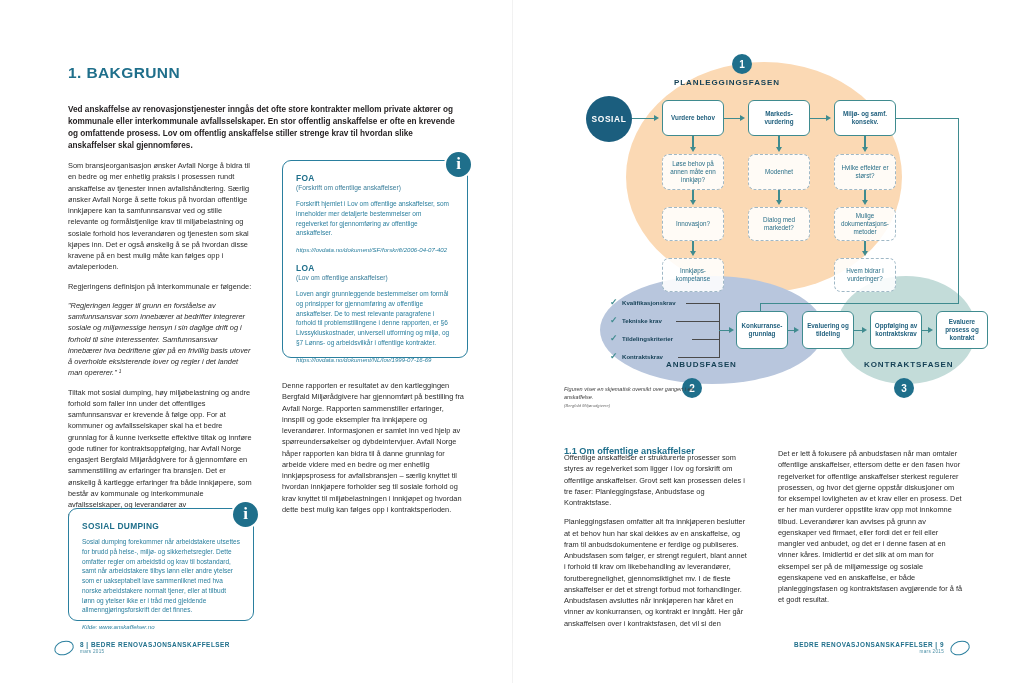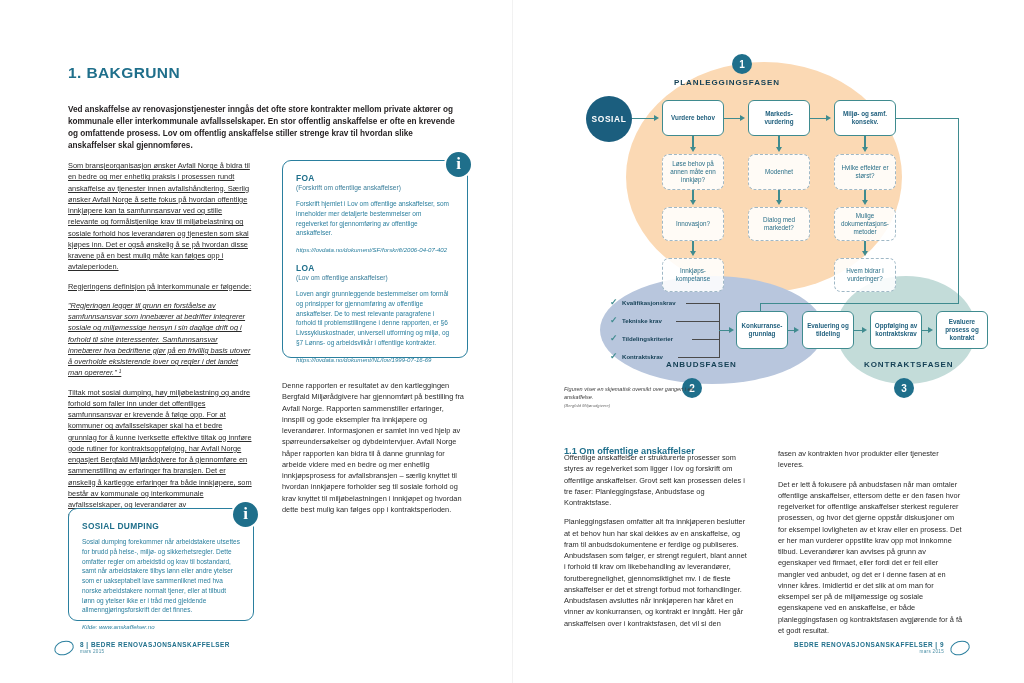--- a/index.html
+++ b/index.html
@@ -26,21 +26,21 @@
 
   .intro{
     position:absolute;left:68px;top:104px;width:392px;
     font-size:8.2px;line-height:1.48;font-weight:bold;color:#231f20;
   }
 
   .col-left{
     position:absolute;left:68px;top:160px;width:185px;
     font-size:7.4px;line-height:1.52;color:#2b2b2b;text-align:left;
   }
-  .col-left p{margin:0 0 8px 0;text-decoration:underline;}
+  .col-left p{margin:0 0 8px 0;}
   .col-left p.quote{font-style:italic;}
   .col-mid{
     position:absolute;left:282px;top:380px;width:186px;
     font-size:7.4px;line-height:1.52;color:#2b2b2b;
   }
   .col-mid p{margin:0 0 8px 0;}
 
   
   .infobox{
     position:absolute;border:1.3px solid #2a7f9e;border-radius:9px;
@@ -324,21 +324,20 @@
       <span class="fig-credit">(Bergfald Miljørådgivere)</span>
     </div>
 
     <h2 class="sub">1.1 Om offentlige anskaffelser</h2>
 
     <div class="rcol-a">
       <p>Offentlige anskaffelser er strukturerte prosesser som styres av regelverket som ligger i lov og forskrift om offentlige anskaffelser. Grovt sett kan prosessen deles i tre faser: Planleggingsfase, Anbudsfase og Kontraktsfase.</p>
       <p>Planleggingsfasen omfatter alt fra innkjøperen beslutter at et behov hun har skal dekkes av en anskaffelse, og fram til anbudsdokumentene er ferdige og publiseres. Anbudsfasen som følger, er strengt regulert, blant annet i forhold til krav om likebehandling av leverandører, forutberegnelighet, gjennomsiktighet mv. I de fleste anskaffelser er det et strengt forbud mot forhandlinger. Anbudsfasen avsluttes når innkjøperen har kåret en vinner av konkurransen, og kontrakt er inngått. Her går anskaffelsen over i kontraktsfasen, det vil si den</p>
     </div>
     <div class="rcol-b">
-      <p>fasen av kontrakten hvor produkter eller tjenester leveres.</p>
       <p>Det er lett å fokusere på anbudsfasen når man omtaler offentlige anskaffelser, ettersom dette er den fasen hvor regelverket for offentlige anskaffelser sterkest regulerer prosessen, og hvor det gjerne oppstår diskusjoner om for eksempel lovligheten av et krav eller en prosess. Det er her man vurderer oppstilte krav opp mot innkomne tilbud. Leverandører kan avvises på grunn av egenskaper ved firmaet, eller fordi det er feil eller mangler ved anbudet, og det er i denne fasen at en vinner kåres. Imidlertid er det slik at om man for eksempel ser på de miljømessige og sosiale egenskapene ved en anskaffelse, er både planleggingsfasen og kontraktsfasen avgjørende for å få et godt resultat.</p>
     </div>
 
     <div class="footer footer-right">
       <div class="ftxt">
         <span>BEDRE RENOVASJONSANSKAFFELSER</span>
         |
         <span>9</span>
         <span class="fdate">mars 2015</span>
       </div>

